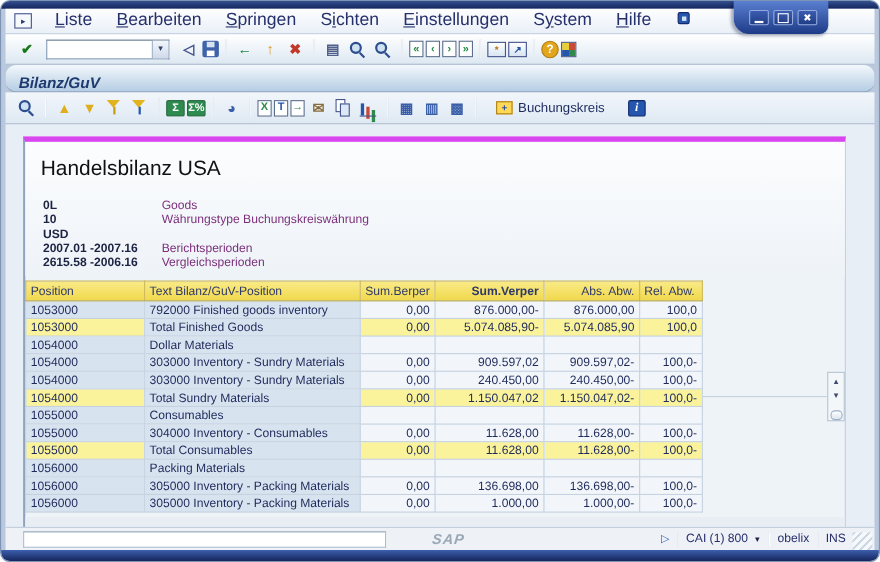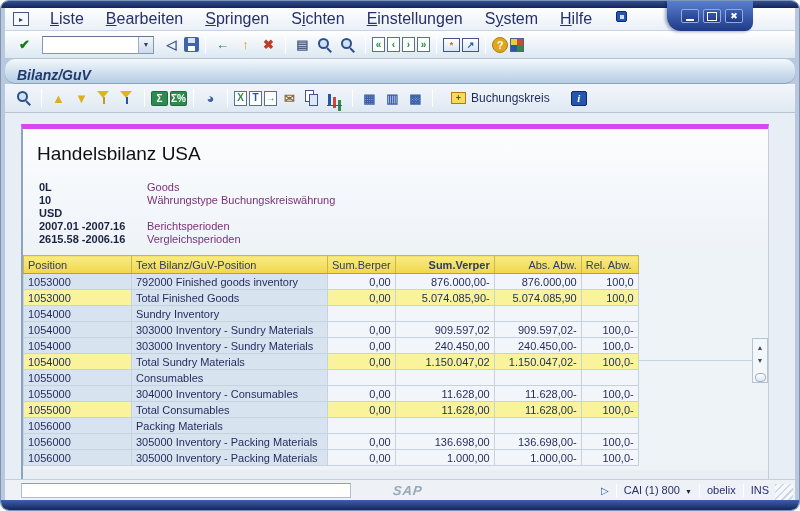--- a/index.html
+++ b/index.html
@@ -283,21 +283,21 @@
                 <tr class="total">
                   <td class="c-pos">1053000</td>
                   <td class="c-text">Total Finished Goods</td>
                   <td class="c-num">0,00</td>
                   <td class="c-num">5.074.085,90-</td>
                   <td class="c-num">5.074.085,90</td>
                   <td class="c-num">100,0</td>
                 </tr>
                 <tr>
                   <td class="c-pos">1054000</td>
-                  <td class="c-text">Sundry Inventory</td>
+                  <td class="c-text">Dollar Materials</td>
                   <td class="c-num"></td>
                   <td class="c-num"></td>
                   <td class="c-num"></td>
                   <td class="c-num"></td>
                 </tr>
                 <tr>
                   <td class="c-pos">1054000</td>
                   <td class="c-text">303000 Inventory - Sundry Materials</td>
                   <td class="c-num">0,00</td>
                   <td class="c-num">909.597,02</td>

